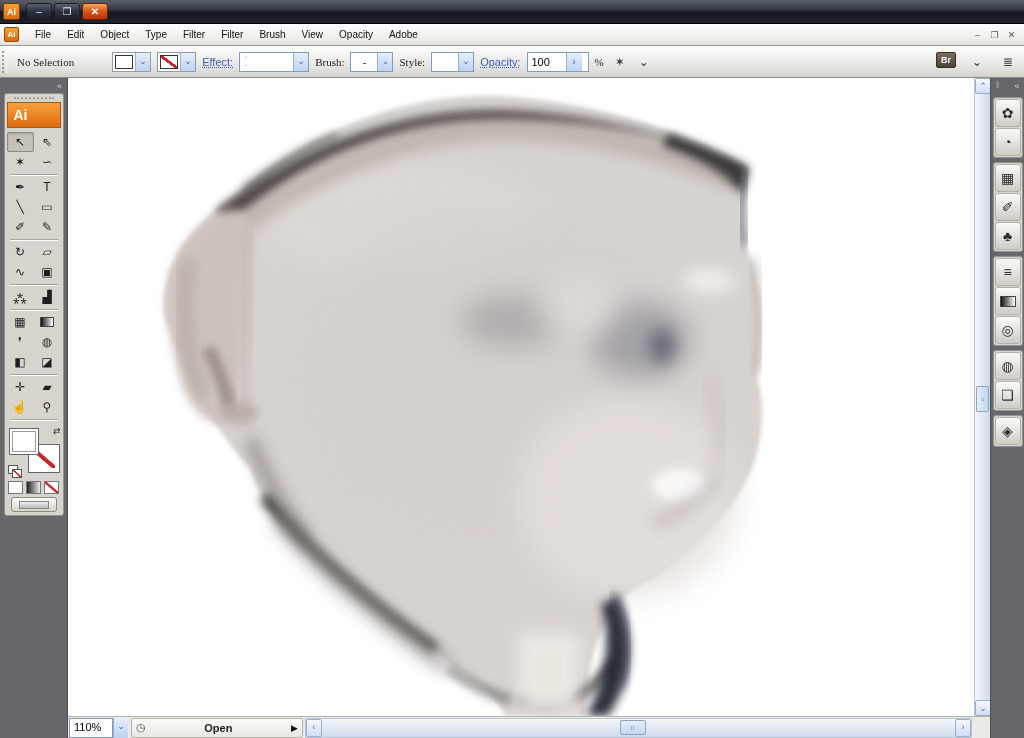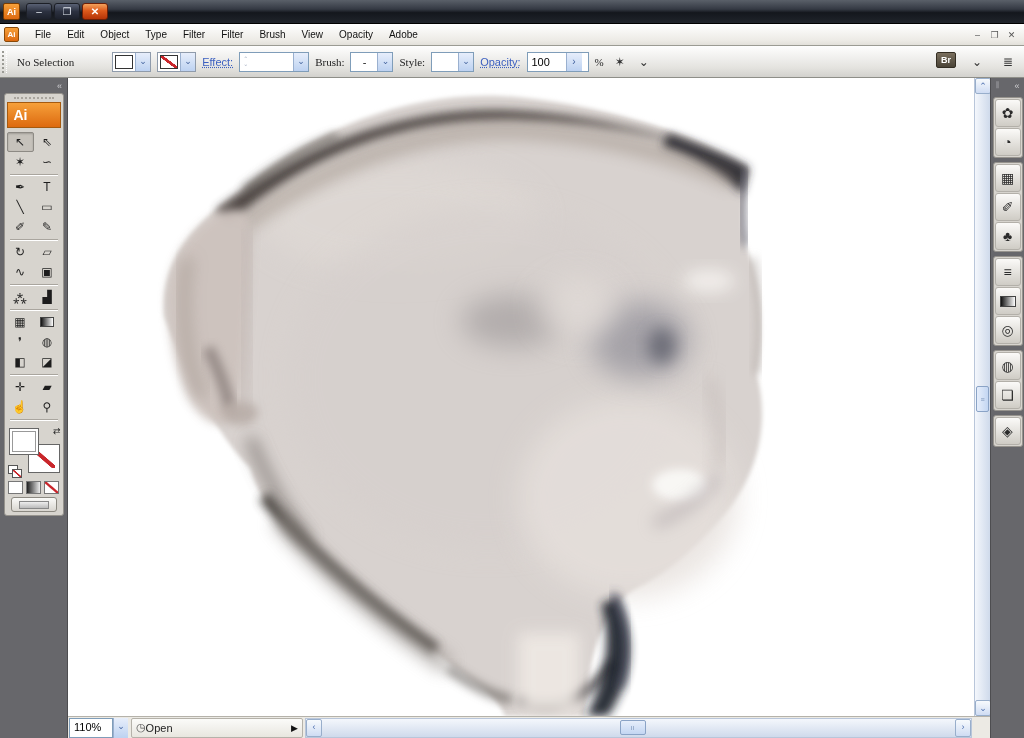--- a/index.html
+++ b/index.html
@@ -96,21 +96,21 @@
     color:#4d6fae;font-size:9px;line-height:14px;text-align:center;cursor:pointer;}
   .v-track{flex:1;position:relative;}
   .v-thumb{position:absolute;left:1px;top:292px;width:13px;height:26px;background:linear-gradient(90deg,#e6eefb,#c3d6f2);
     border:1px solid #8aa3c6;border-radius:2px;cursor:grab;display:flex;align-items:center;justify-content:center;color:#7d96ba;font-size:7px;}
   .bottom-row{height:22px;display:flex;align-items:center;background:#eceae4;border-top:1px solid #b5b2aa;font-size:11px;}
   .zoom-box{display:flex;align-items:center;height:20px;margin-left:1px;}
   .zoom-val{width:44px;height:20px;background:#fff;border:1px solid #7f9db9;padding:2px 4px;font-size:11px;}
   .status-pane{display:flex;align-items:center;height:20px;border:1px solid #b5b2aa;background:linear-gradient(#fbfbf9,#e8e6df);
     margin-left:3px;width:172px;padding:0 4px;border-radius:2px;}
   .status-clock{font-size:11px;color:#555;}
-  .status-text{flex:1;color:#222;}
+  .status-text{flex:1;text-align:center;color:#222;font-weight:bold;}
   .status-arrow{color:#111;font-size:9px;cursor:pointer;}
   .hscroll{flex:1;display:flex;align-items:center;height:20px;background:linear-gradient(#f4f7fc,#cfdaeb);border:1px solid #b9c6da;margin-left:2px;}
   .h-track{flex:1;position:relative;height:18px;}
   .h-thumb{position:absolute;top:1px;left:47%;width:26px;height:15px;background:linear-gradient(#e6eefb,#c3d6f2);
     border:1px solid #8aa3c6;border-radius:2px;cursor:grab;text-align:center;color:#7d96ba;font-size:7px;line-height:13px;}
   .corner{width:18px;height:20px;}
 
   .right-dock{width:34px;background:#67676b;display:flex;flex-direction:column;align-items:center;border-left:1px solid #4d4d50;}
   .rd-group{width:30px;background:#d7d4ce;border:1px solid #96938d;border-radius:3px;margin-top:4px;padding:1px;display:flex;flex-direction:column;gap:1px;}
   .dock-btn{width:26px;height:28px;border:1px solid #b3b0a9;border-radius:3px;background:linear-gradient(#fbfaf8,#cfccc5);

